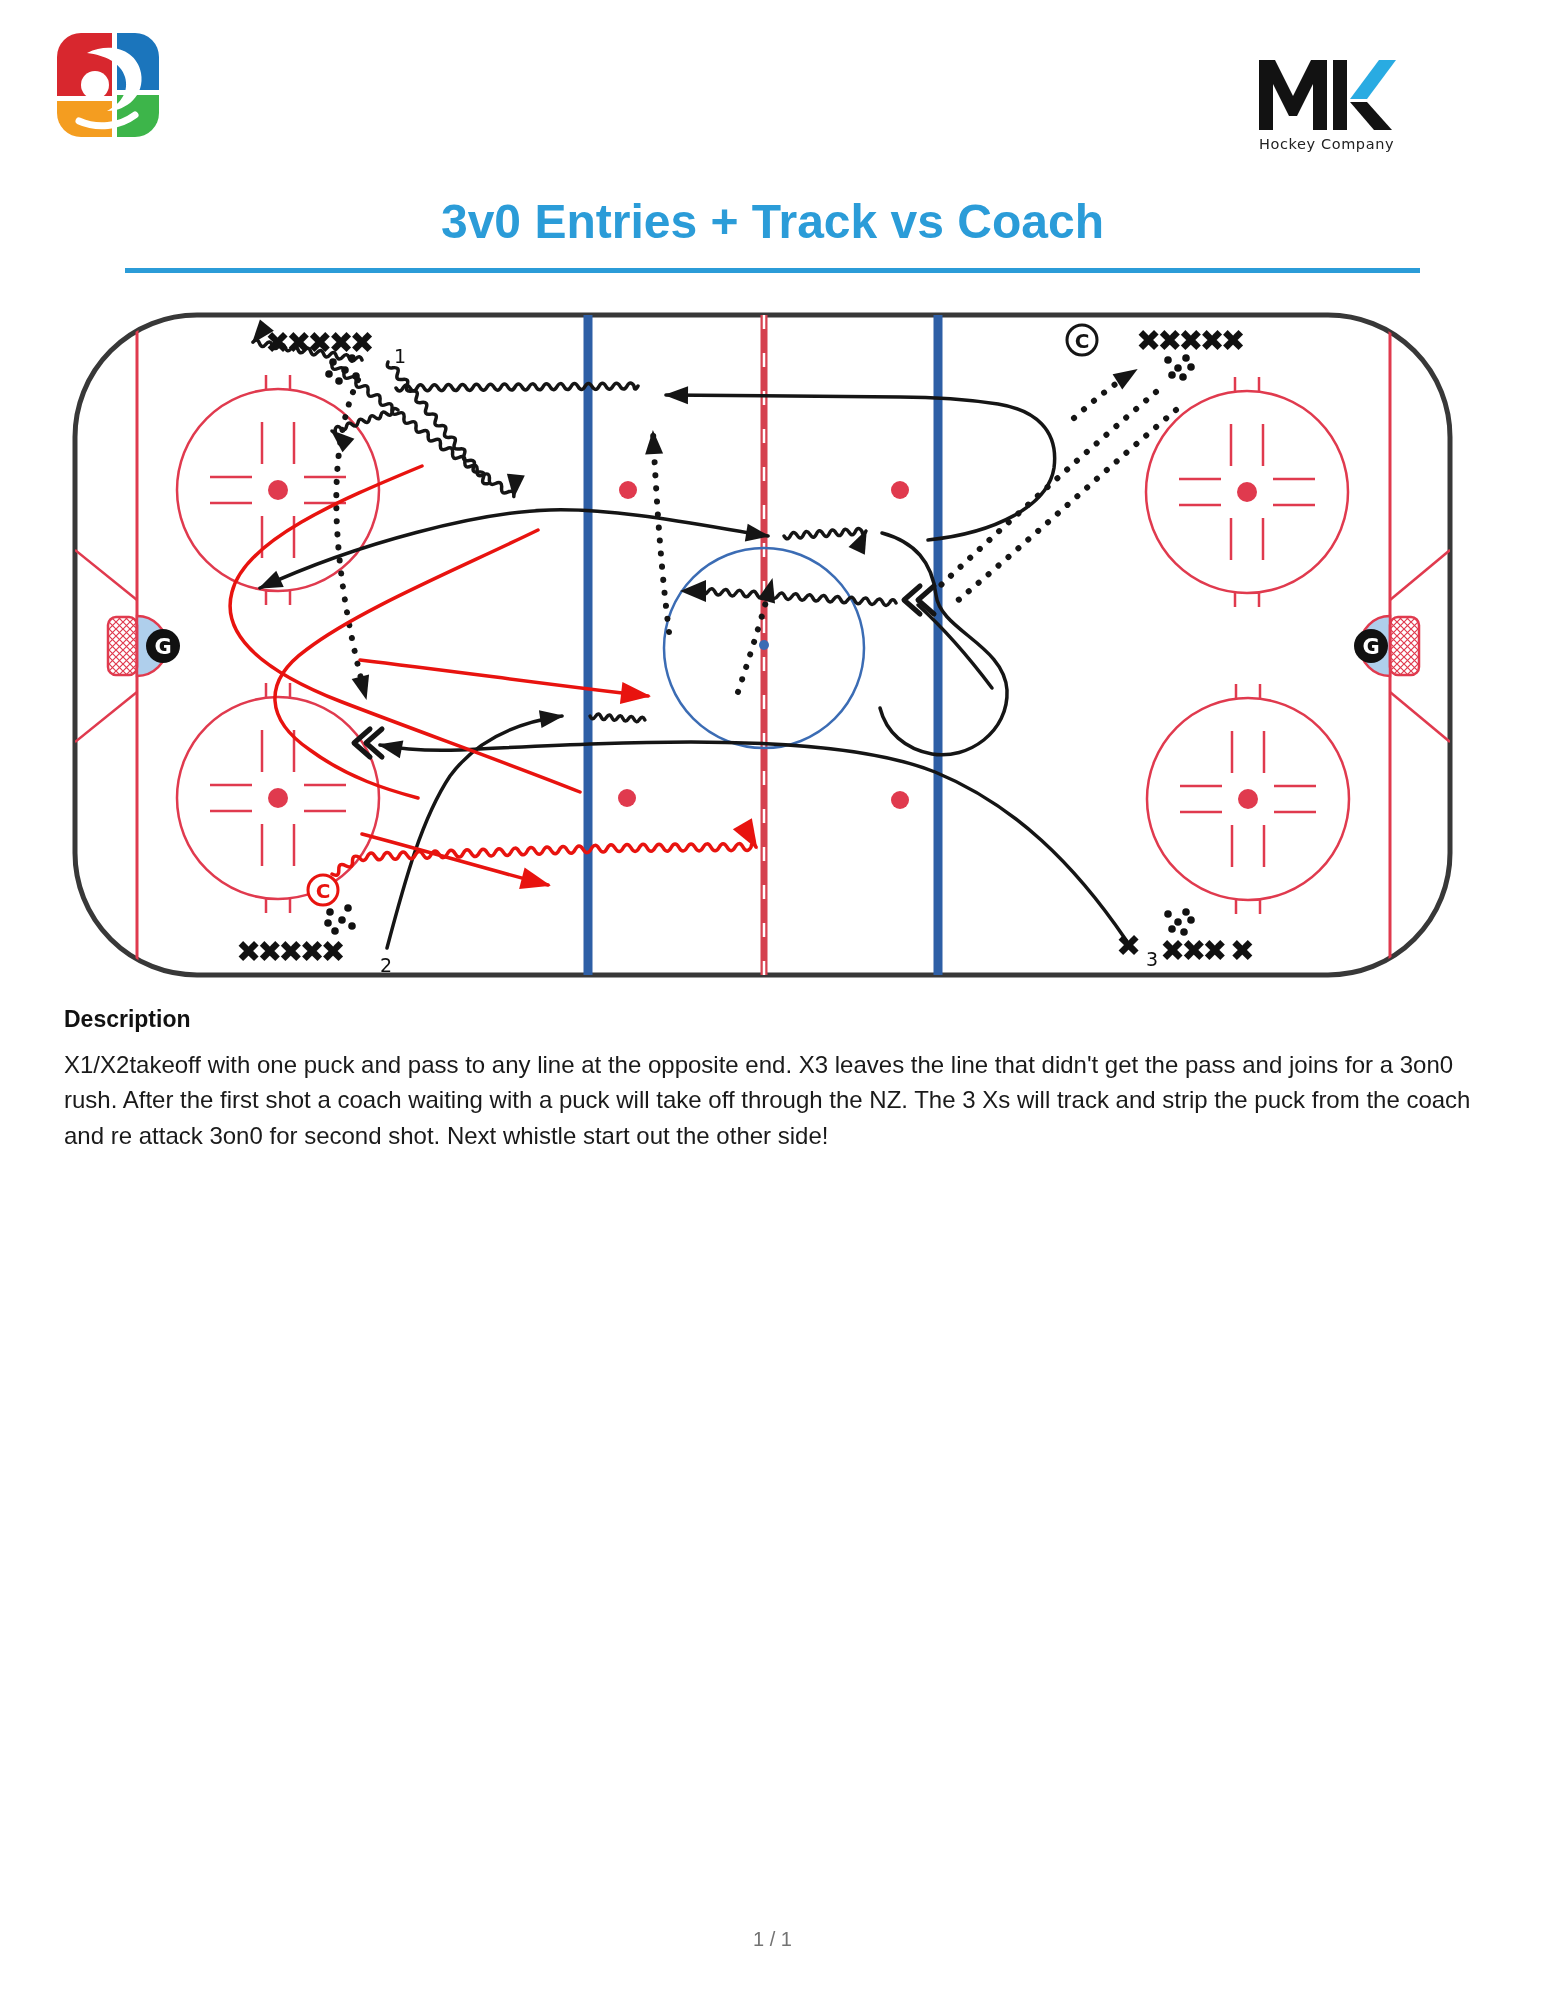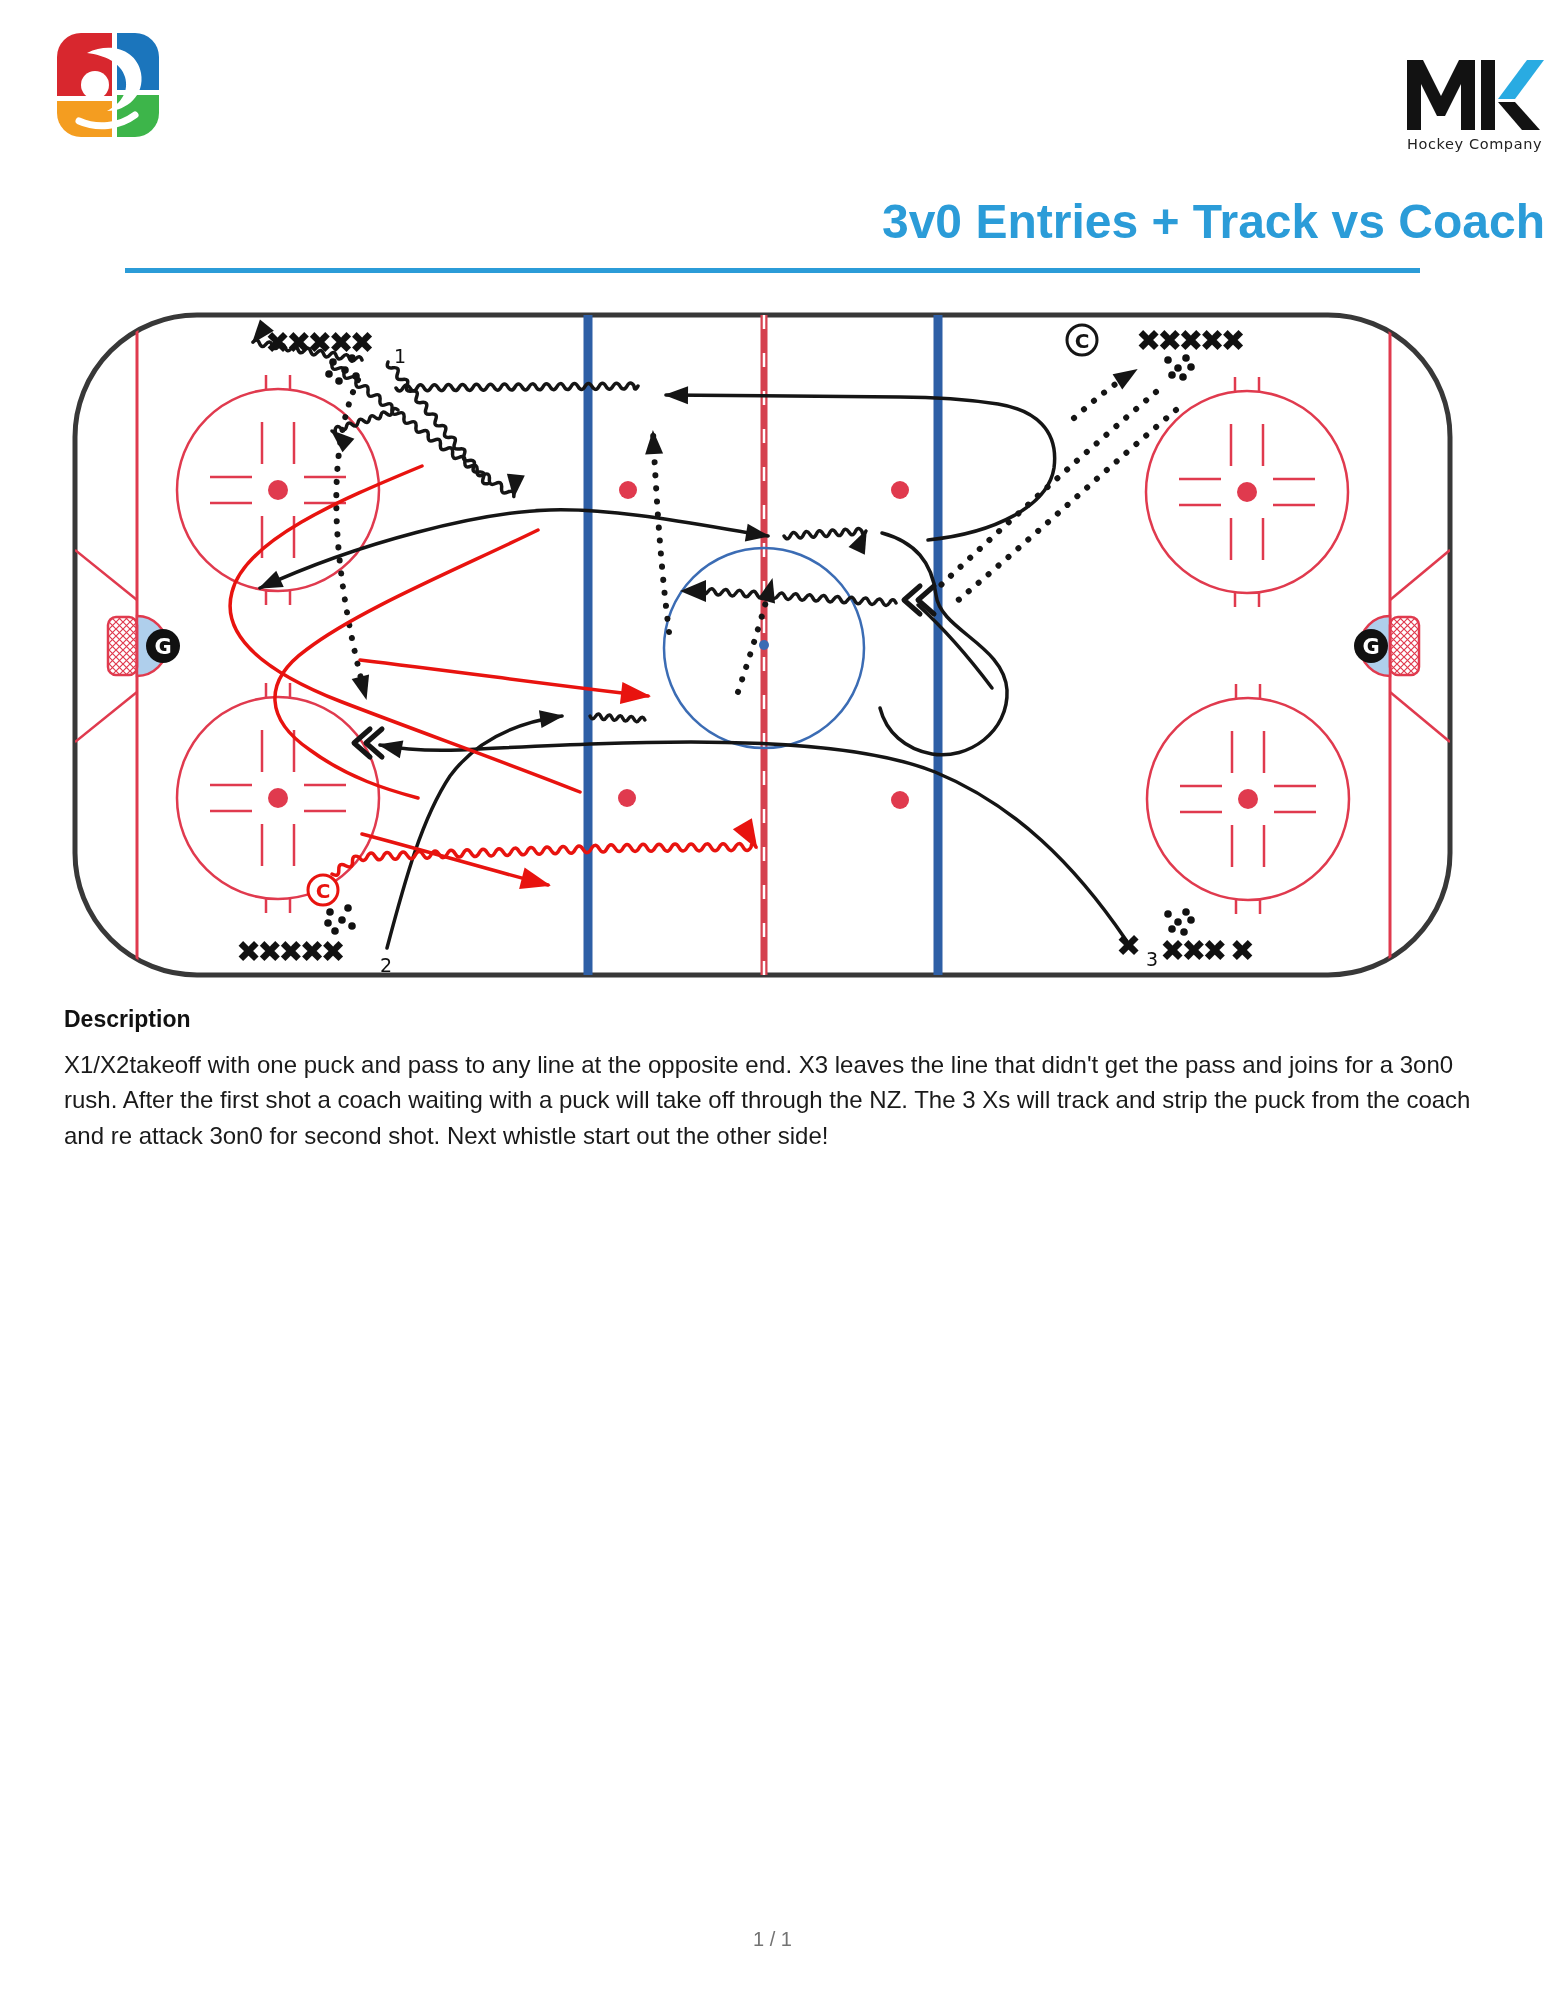--- a/index.html
+++ b/index.html
@@ -1,23 +1,23 @@
 <!DOCTYPE html>
 <html><head>
 <meta charset="utf-8">
 <style>
   html,body{margin:0;padding:0;}
   body{
     width:1545px;height:1999px;position:relative;background:#ffffff;
     font-family:"Liberation Sans", sans-serif;color:#1a1a1a;overflow:hidden;
   }
   .app-logo{position:absolute;left:57px;top:33px;width:102px;height:104px;}
-  .brand-logo{position:absolute;left:1405px;top:50px;width:140px;height:105px;}
+  .brand-logo{position:absolute;left:1257px;top:50px;width:140px;height:105px;}
   .page-title{
-    position:absolute;left:0;top:194px;width:100%;text-align:right;
+    position:absolute;left:0;top:194px;width:100%;text-align:center;
     font-size:48px;font-weight:800;letter-spacing:0;
   }
   .title-underline{position:absolute;left:125px;top:268px;width:1295px;height:5px;}
   .rink-wrap{position:absolute;left:60px;top:300px;width:1420px;height:690px;}
   .desc{position:absolute;left:64px;top:1006px;width:1436px;}
   .desc h2{font-size:23px;font-weight:700;margin:0 0 14px 0;color:#111;}
   .desc p{font-size:24px;line-height:1.47;margin:0;color:#1a1a1a;}
   .footer{position:absolute;left:0;top:1928px;width:100%;text-align:center;
     font-size:20px;color:#737373;}
   svg text{font-family:"DejaVu Sans","Liberation Sans",sans-serif;}

